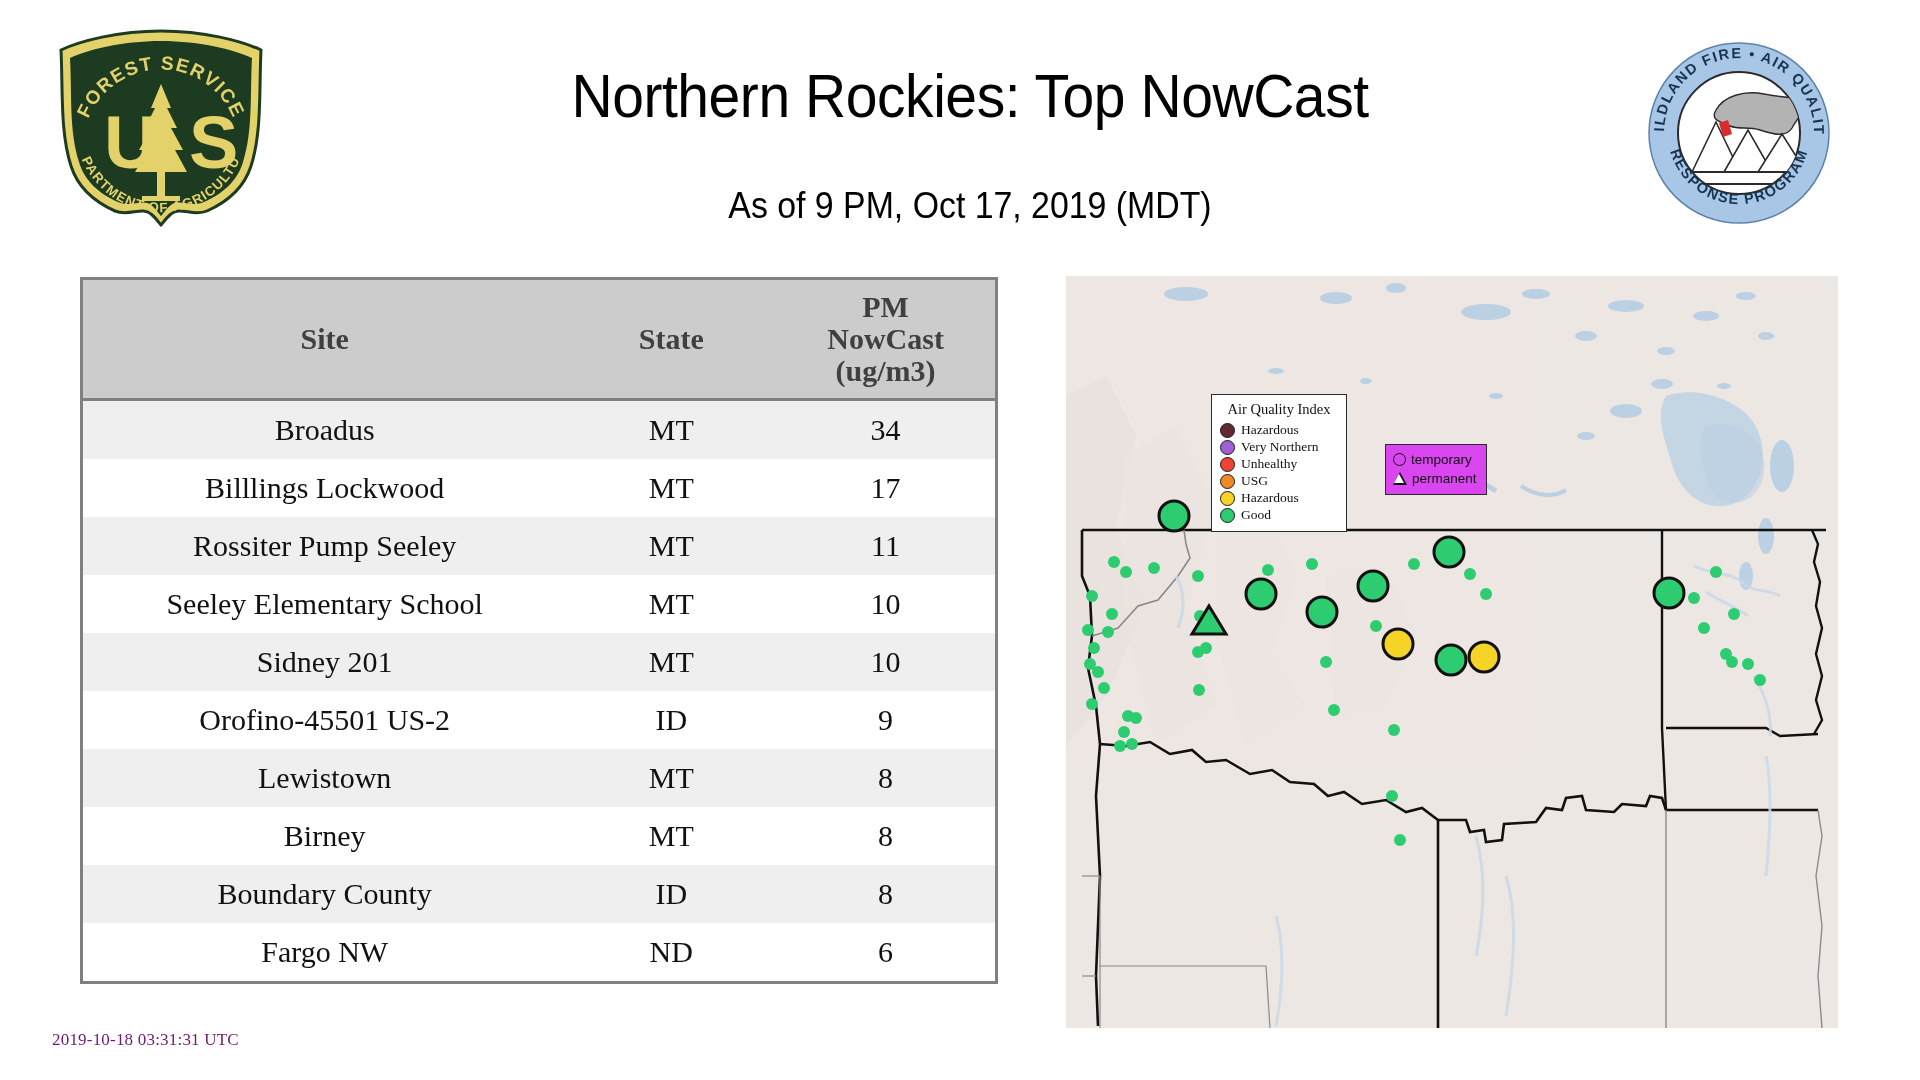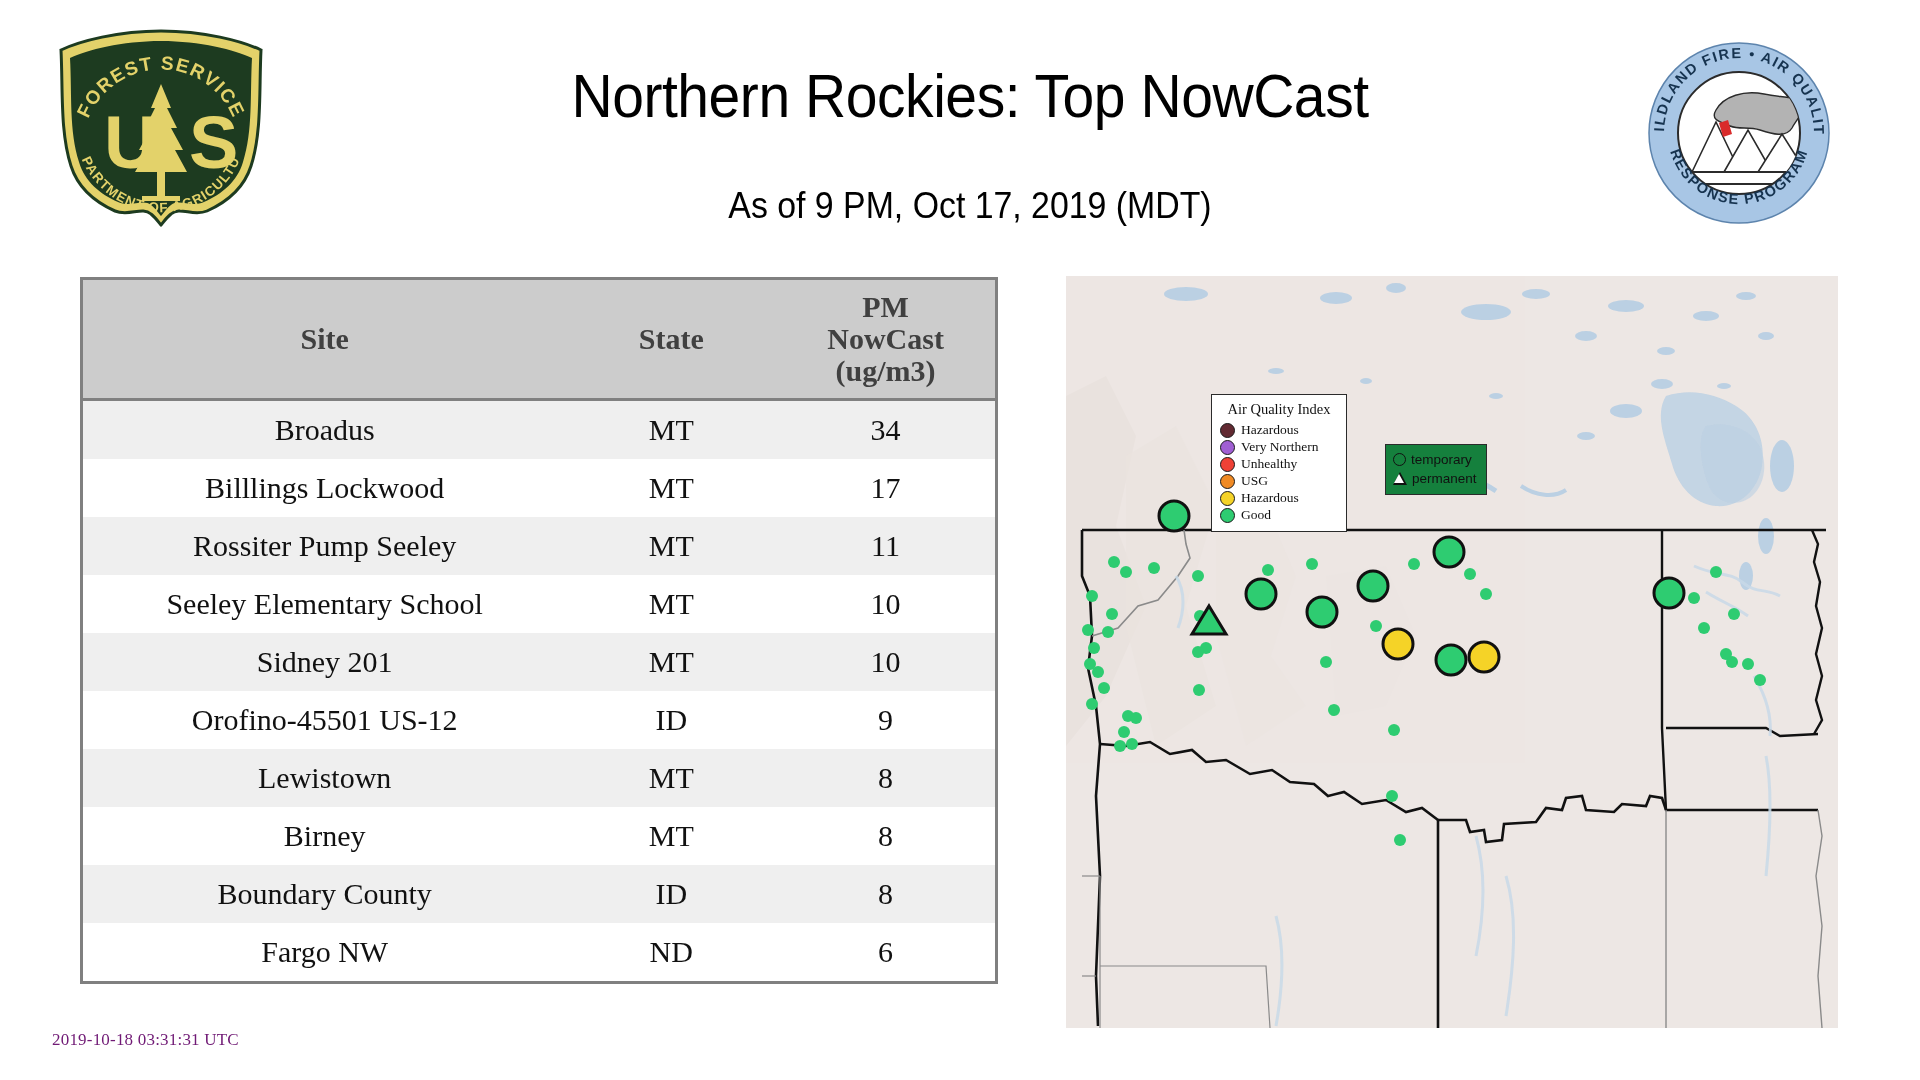--- a/index.html
+++ b/index.html
@@ -127,21 +127,21 @@
   .legend-aqi .sw {
     width: 13px; height: 13px; border-radius: 50%;
     border: 1.4px solid #1a1a1a; flex: 0 0 auto;
   }
   .legend-aqi .lg-label {
     font-size: 13.5px; color: #111; white-space: nowrap;
   }
 
   .legend-type {
     position: absolute; left: 1385px; top: 444px;
-    background: #15803d;
+    background: #d946ef;
     border: 1.6px solid #2b2b2b;
     padding: 5px 9px 6px 7px;
     box-sizing: border-box;
     font-family: "Liberation Sans", sans-serif;
   }
   .legend-type .lt-row {
     display: flex; align-items: center; gap: 5px; height: 19px;
   }
   .legend-type .lt-label { font-size: 13.5px; color: #111; white-space: nowrap; }
   .sym-circle {
@@ -273,21 +273,21 @@
             <td>Seeley Elementary School</td>
             <td>MT</td>
             <td>10</td>
           </tr>
           <tr class="odd">
             <td>Sidney 201</td>
             <td>MT</td>
             <td>10</td>
           </tr>
           <tr class="even">
-            <td>Orofino-45501 US-12</td>
+            <td>Orofino-45501 US-2</td>
             <td>ID</td>
             <td>9</td>
           </tr>
           <tr class="odd">
             <td>Lewistown</td>
             <td>MT</td>
             <td>8</td>
           </tr>
           <tr class="even">
             <td>Birney</td>

